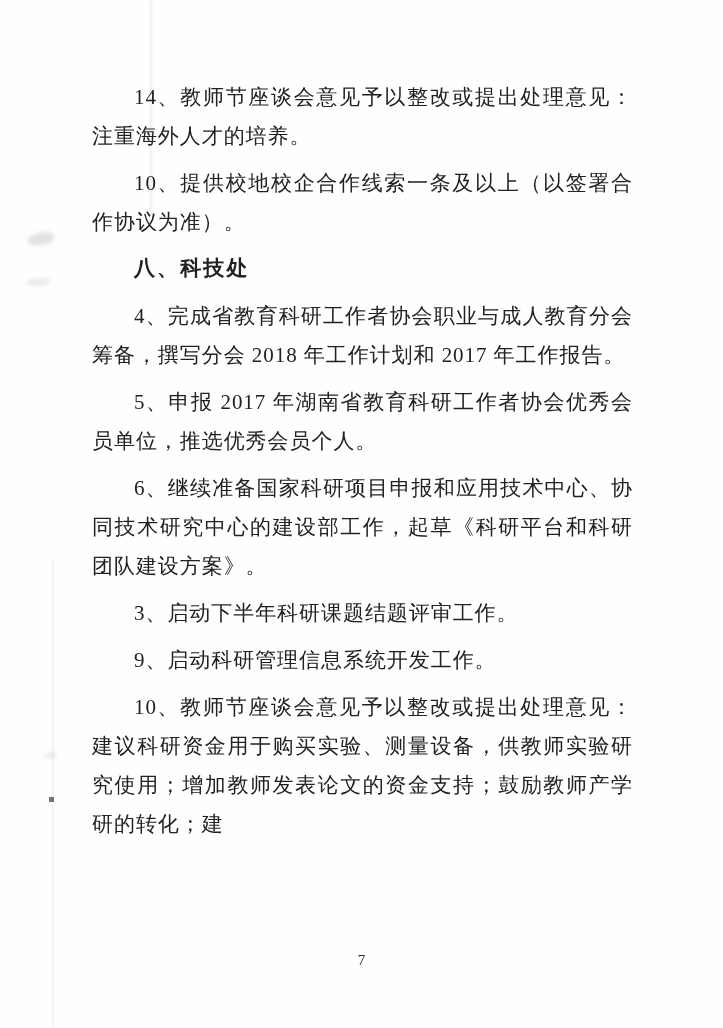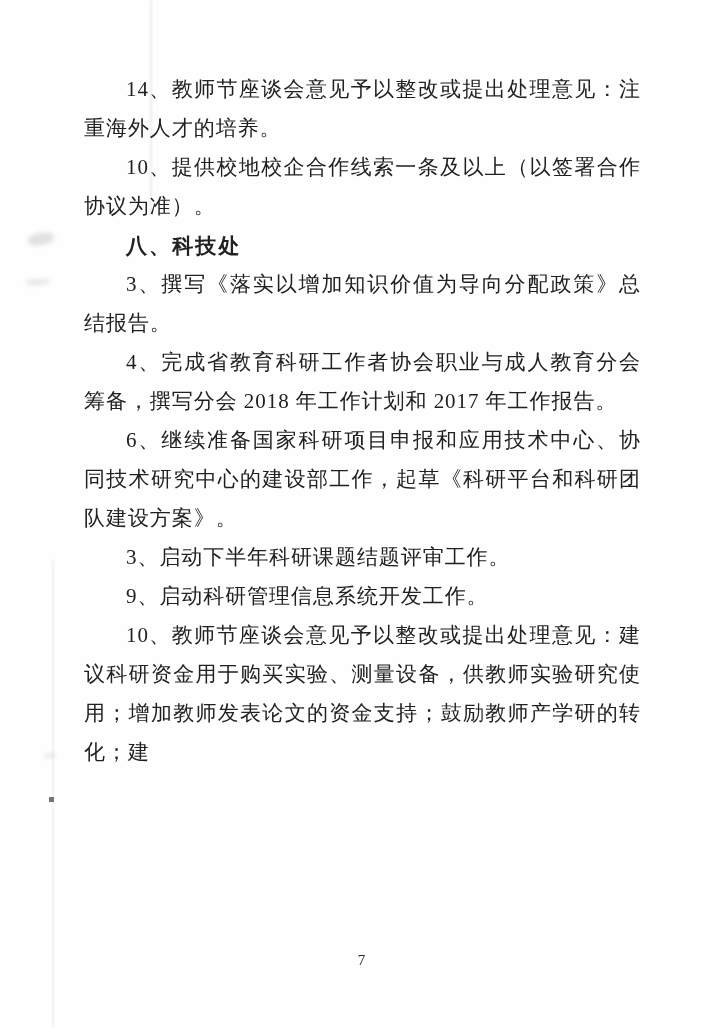--- a/index.html
+++ b/index.html
@@ -17,30 +17,30 @@
     font-family: "Liberation Serif", "DejaVu Serif", serif;
     color: #212121;
   }
   .content {
     position: absolute;
     left: 84px;
     top: 70px;
     width: 557px;
   }
   .content p {
-    margin: 0;
+    margin: 8px;
     font-size: 21px;
     line-height: 39px;
     letter-spacing: 0.045em;
     text-indent: 2em;
     text-align: justify;
     text-justify: inter-character;
   }
   .content p.heading {
-    font-family: Liberation Sans, sans-serif;
+    font-family: Liberation Mono, monospace;
     font-weight: bold;
     letter-spacing: 0.1em;
   }
   .page-number {
     position: absolute;
     top: 952px;
     left: 0;
     width: 723px;
     text-align: center;
     font-size: 15px;
@@ -81,22 +81,22 @@
   <div class="streak v-bottom"></div>
   <div class="smudge s1"></div>
   <div class="smudge s2"></div>
   <div class="smudge s3"></div>
   <div class="speck"></div>
 
   <main class="content">
     <p>14、教师节座谈会意见予以整改或提出处理意见：注重海外人才的培养。</p>
     <p>10、提供校地校企合作线索一条及以上（以签署合作协议为准）。</p>
     <p class="heading">八、科技处</p>
-    <p>3、撰写《落实以增加知识价值为导向分配政策》总结报告。</p>
     <p>4、完成省教育科研工作者协会职业与成人教育分会筹备，撰写分会 2018 年工作计划和 2017 年工作报告。</p>
+    <p>5、申报 2017 年湖南省教育科研工作者协会优秀会员单位，推选优秀会员个人。</p>
     <p>6、继续准备国家科研项目申报和应用技术中心、协同技术研究中心的建设部工作，起草《科研平台和科研团队建设方案》。</p>
     <p>3、启动下半年科研课题结题评审工作。</p>
     <p>9、启动科研管理信息系统开发工作。</p>
     <p>10、教师节座谈会意见予以整改或提出处理意见：建议科研资金用于购买实验、测量设备，供教师实验研究使用；增加教师发表论文的资金支持；鼓励教师产学研的转化；建</p>
   </main>
 
   <div class="page-number">7</div>
 
 </div>
 

